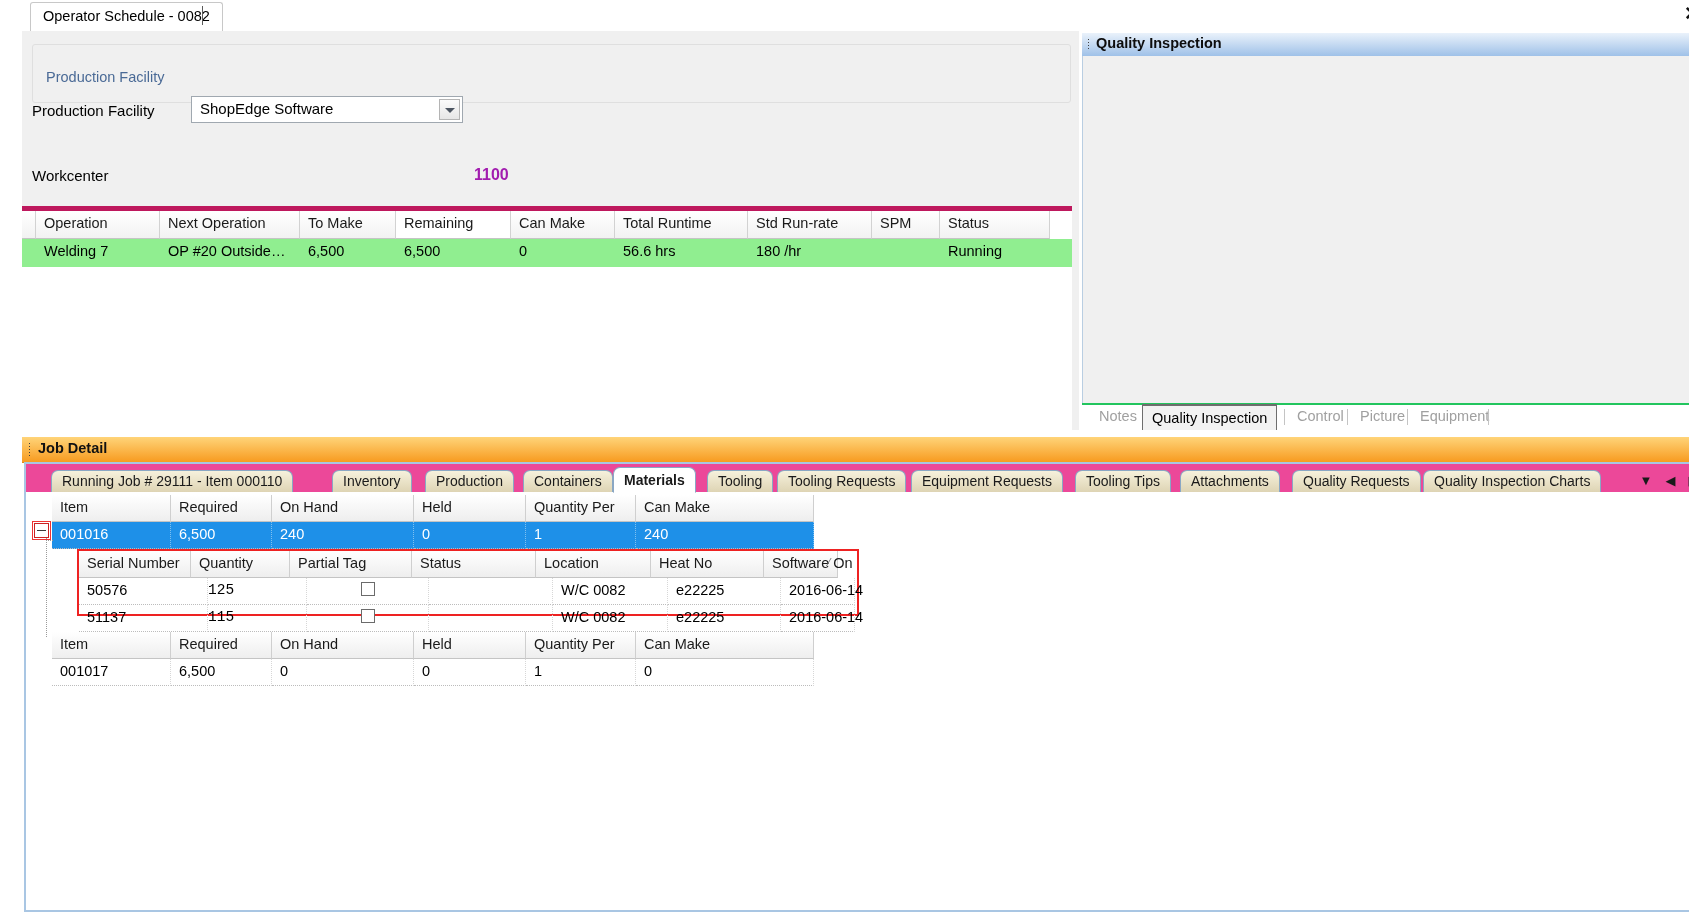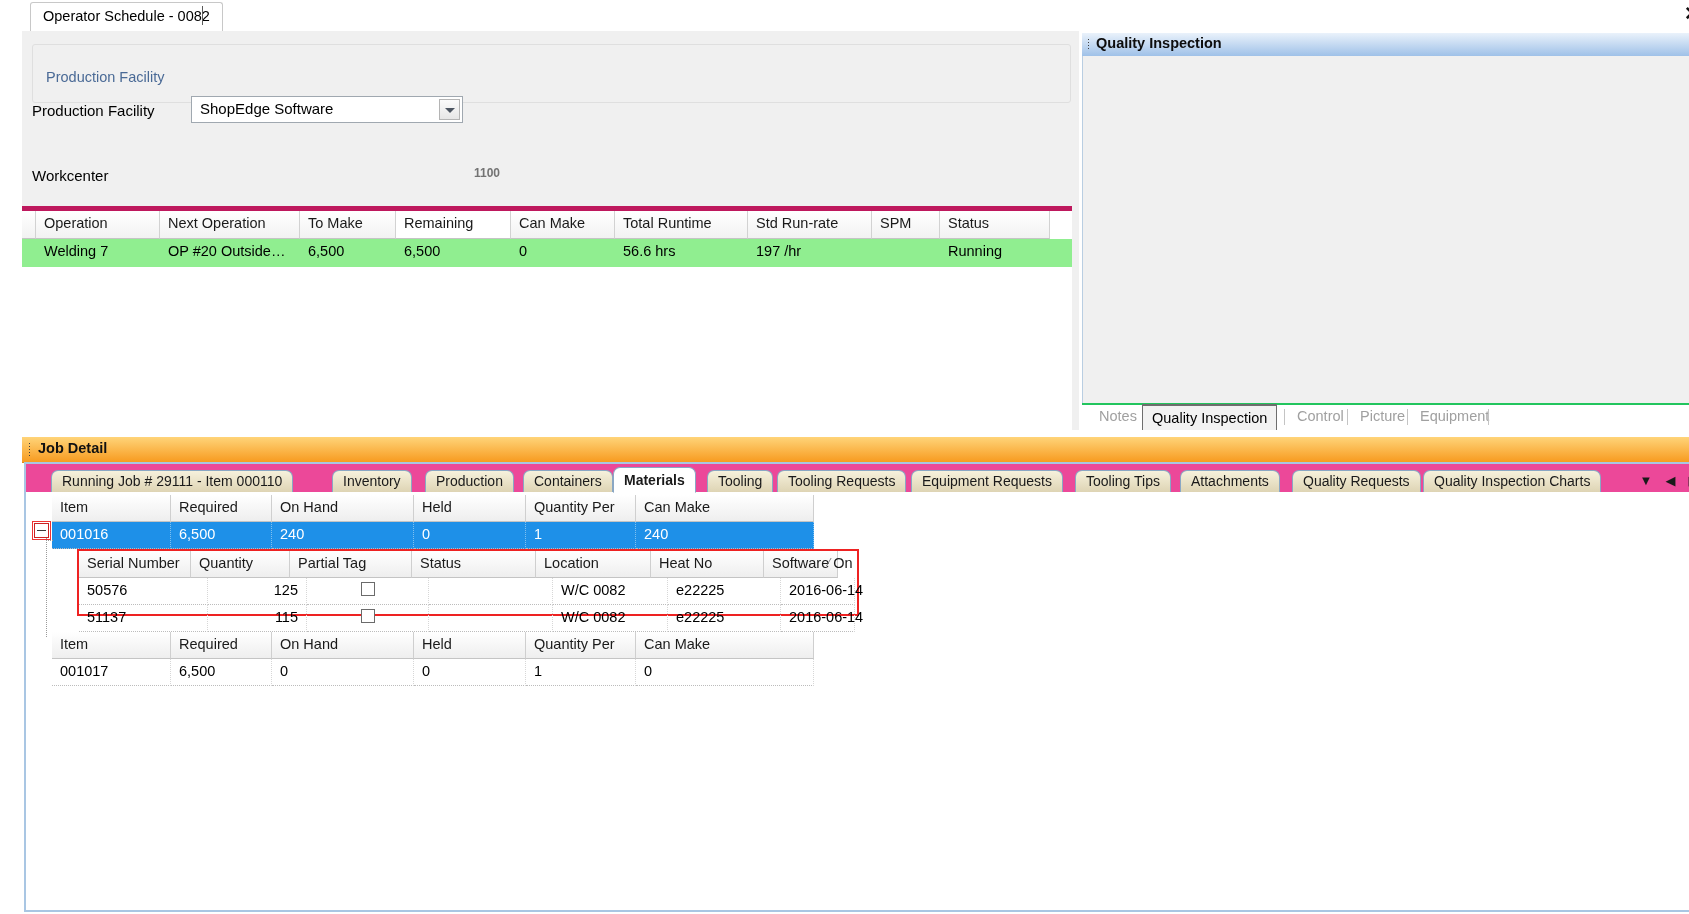--- a/index.html
+++ b/index.html
@@ -91,21 +91,21 @@
     border-top: 5px solid #4c5561;
   }
   #pf-combo { left: 169px; top: 65px; width: 272px; }
   #wc-combo { left: 169px; top: 131px; width: 263px; }
   .lbl-wc {
     position: absolute; left: 10px; top: 136px;
     font-size: 15px; color: #000;
   }
   .wc-number {
     position: absolute; left: 452px; top: 135px;
-    font-size: 12px; font-weight: bold; color: #737373;
+    font-size: 16px; font-weight: bold; color: #a21caf;
   }
 
   
   .topgrid {
     position: absolute; left: 0; top: 175px; width: 1050px; height: 231px;
     background: #ffffff;
     border-top: 5px solid #be185d;
     border-bottom: 1px solid #c8c8c8;
     overflow: hidden;
   }
@@ -289,21 +289,21 @@
     position: absolute; left: 6px; top: 29px; width: 19px; height: 19px;
     border: 1px solid #ee3333; box-sizing: border-box;
   }
 
   .sub-grid {
     position: absolute; left: 51px; top: 57px; width: 782px; height: 67px;
     border: 2px solid #ee2222; box-sizing: border-box; background: #ffffff;
   }
   .sub-grid .grid-head .hc { background: linear-gradient(#ffffff,#eeeeee); }
   .sub-grid .grid-row .rc { border-bottom: 1px dotted #bcbcbc; }
-  .num { text-align: right; padding-right: 8px !important; padding-left: 0 !important; }
+  .num { text-align: left; padding-right: 8px !important; padding-left: 0 !important; font-family: Liberation Mono, monospace; }
   .cb {
     display: inline-block; width: 14px; height: 14px;
     border: 1px solid #6b6b6b; background: #fff;
     box-sizing: border-box;
   }
   .sortmark {
     position: absolute; right: 7px; top: 5px;
     font-size: 11px; color: #6b6b6b;
   }
 
@@ -358,21 +358,21 @@
         <div class="hc" style="width:110px">Status</div>
       </div>
       <div class="tg-row">
         <div class="tg-left-stub rc"></div>
         <div class="rc" style="width:124px">Welding 7</div>
         <div class="rc" style="width:140px">OP  #20  Outside…</div>
         <div class="rc" style="width:96px">6,500</div>
         <div class="rc" style="width:115px">6,500</div>
         <div class="rc" style="width:104px">0</div>
         <div class="rc" style="width:133px">56.6 hrs</div>
-        <div class="rc" style="width:124px">197 /hr</div>
+        <div class="rc" style="width:124px">180 /hr</div>
         <div class="rc" style="width:68px"></div>
         <div class="rc" style="width:110px">Running</div>
       </div>
       <div class="tg-filler"></div>
     </div>
 
     <div class="hscroll">
       <div class="track"></div>
       <div class="thumb"></div>
       <div class="arrow left">‹</div>

